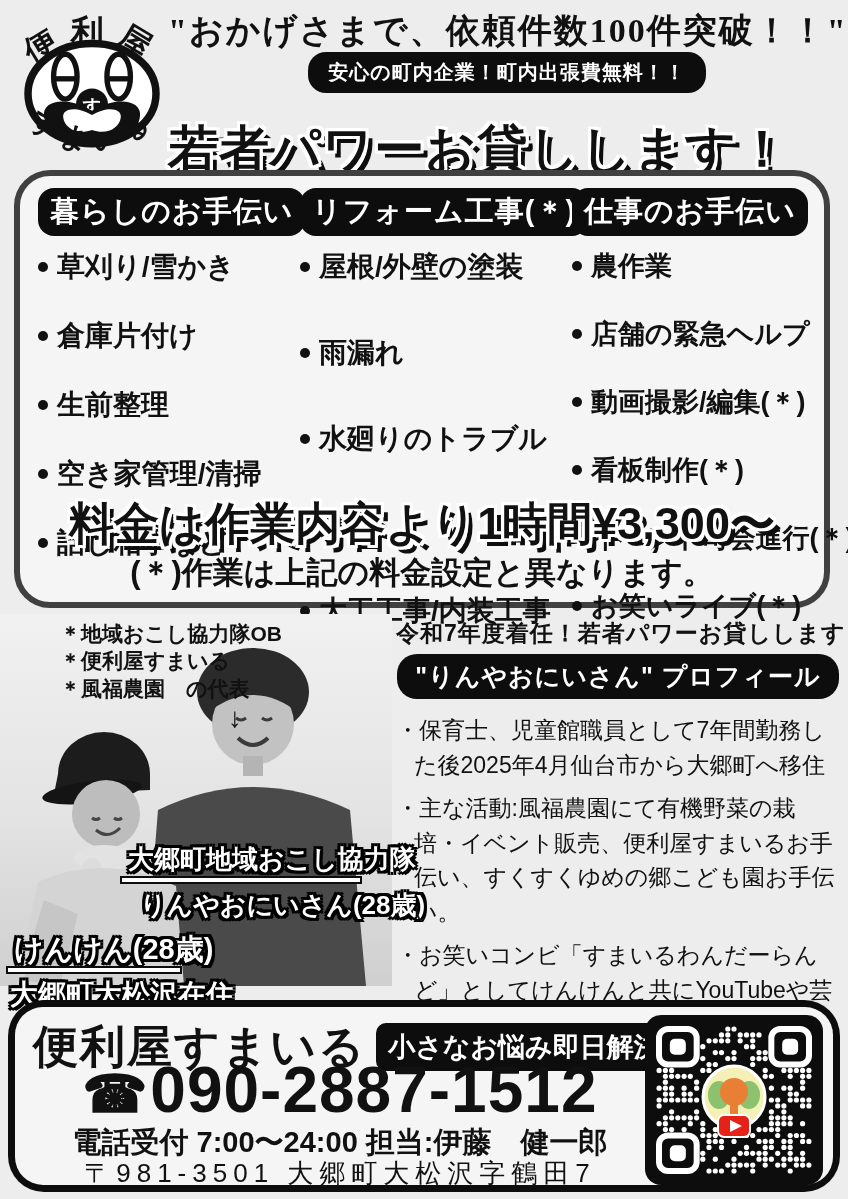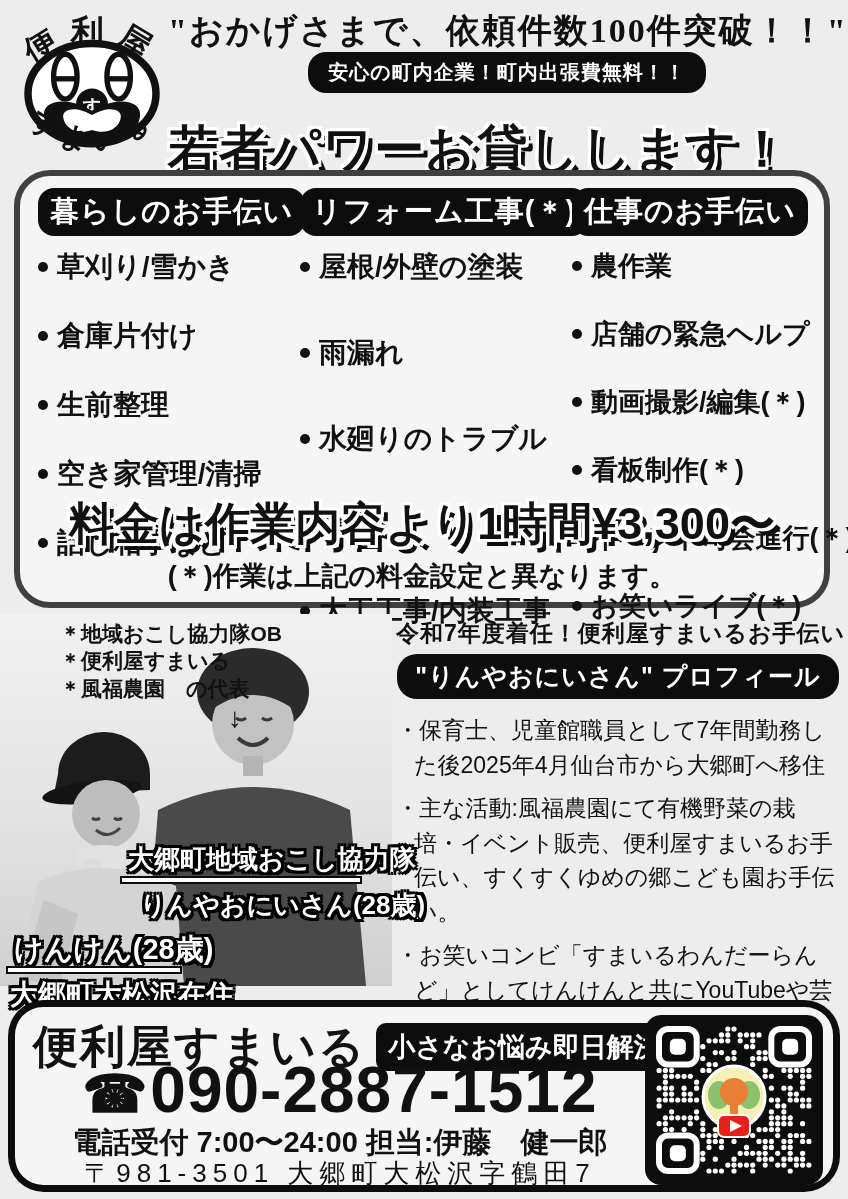--- a/index.html
+++ b/index.html
@@ -28,21 +28,21 @@
   .col-header{display:inline-block;background:#0d0d0d;color:#fff;font-size:29px;font-weight:800;
     border-radius:16px;padding:4px 12px;letter-spacing:1px;white-space:nowrap;}
   ul.svc-list{list-style:none;margin:12px 0 0;padding:0;}
   li.svc-item{font-size:28px;font-weight:900;white-space:nowrap;display:flex;align-items:center;letter-spacing:0;}
   li.svc-item::before{content:"";width:10px;height:10px;background:#111;border-radius:50%;margin-right:9px;flex:none;}
   .col1 li.svc-item{margin:0 0 31px;}
   .col2 li.svc-item{margin:0 0 48px;}
   .col3 li.svc-item{margin:0 0 32px;font-size:27px;}
   .price-line{position:absolute;left:0;right:0;bottom:48px;text-align:center;
     font-size:45px;font-weight:900;letter-spacing:0;white-space:nowrap;}
-  .price-note{position:absolute;left:0;right:0;bottom:8px;text-align:center;font-size:27px;font-weight:700;}
+  .price-note{position:absolute;left:0;right:0;bottom:8px;text-align:center;font-size:31px;font-weight:700;}
 
   
   .mid{position:absolute;top:612px;left:0;width:700px;height:386px;}
   .photo{position:absolute;left:0;top:2px;width:392px;height:372px;}
   .annotations{position:absolute;left:60px;top:8px;font-size:21px;font-weight:600;line-height:1.3;white-space:nowrap;}
   .anno-arrow{position:absolute;left:228px;top:90px;font-size:28px;font-weight:700;}
   .cap{position:absolute;font-weight:900;white-space:nowrap;}
   .cap-rule{position:absolute;height:4px;background:#fff;outline:2px solid #0d0d0d;}
   .cap-r1{left:128px;top:230px;font-size:26px;}
   .rule-r{left:122px;top:266px;width:238px;}
@@ -197,21 +197,21 @@
   <div class="anno-arrow">↓</div>
 
   <div class="cap cap-r1 outline-white">大郷町地域おこし協力隊</div>
   <div class="cap-rule rule-r"></div>
   <div class="cap cap-r2 outline-white">りんやおにいさん(28歳)</div>
   <div class="cap cap-l1 outline-white">けんけん(28歳)</div>
   <div class="cap-rule rule-l"></div>
   <div class="cap cap-l2 outline-white">大郷町大松沢在住</div>
 
   <div class="profile">
-    <div class="profile-header">令和7年度着任！便利屋すまいるお手伝い</div>
+    <div class="profile-header">令和7年度着任！若者パワーお貸しします</div>
     <div class="profile-badge-wrap">
       <span class="profile-badge">"りんやおにいさん" プロフィール</span>
     </div>
     <ul class="profile-list">
 
     <li>保育士、児童館職員として7年間勤務した後2025年4月仙台市から大郷町へ移住</li>
         <li>主な活動:風福農園にて有機野菜の栽培・イベント販売、便利屋すまいるお手伝い、すくすくゆめの郷こども園お手伝い。</li>
         <li>お笑いコンビ「すまいるわんだーらんど」としてけんけんと共にYouTubeや芸人活動もしている。</li>
       </ul>
     <div class="quals-wrap">

